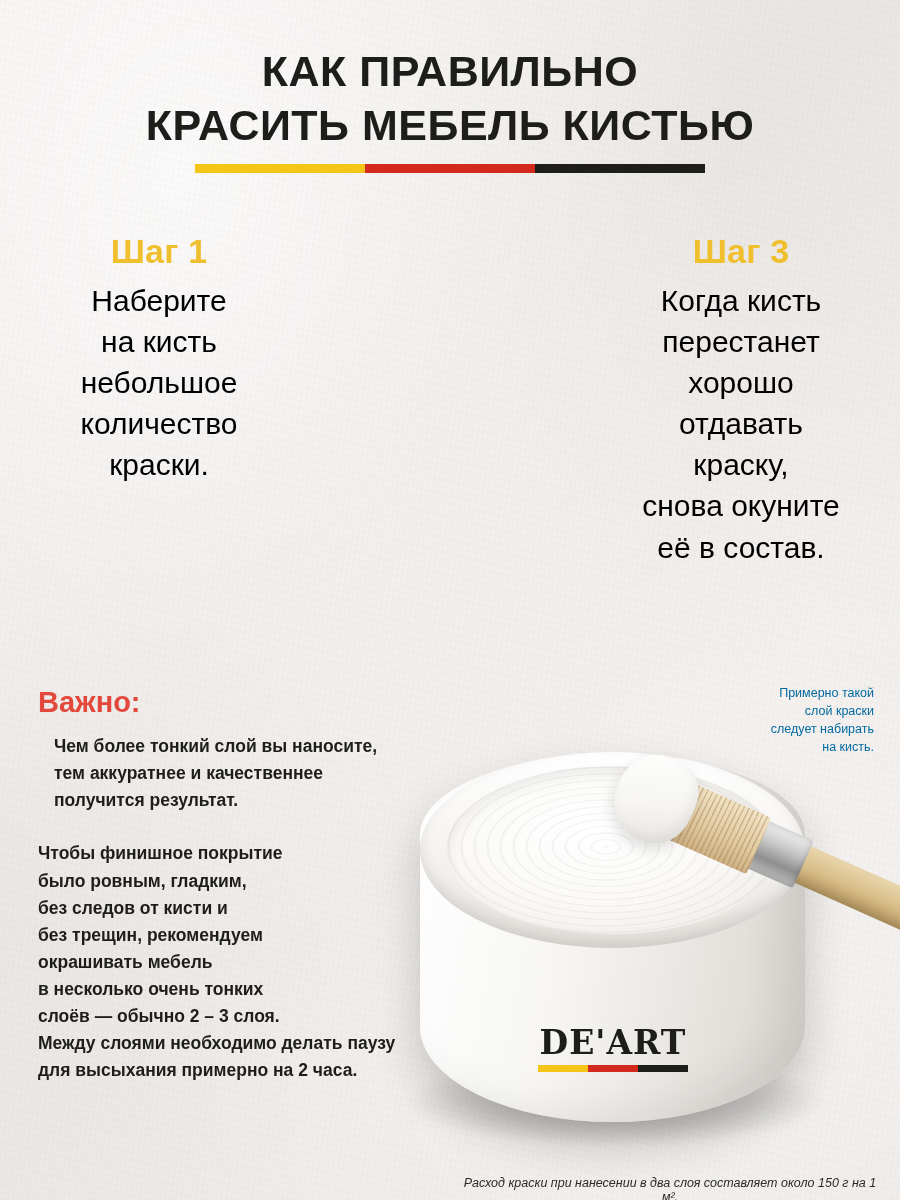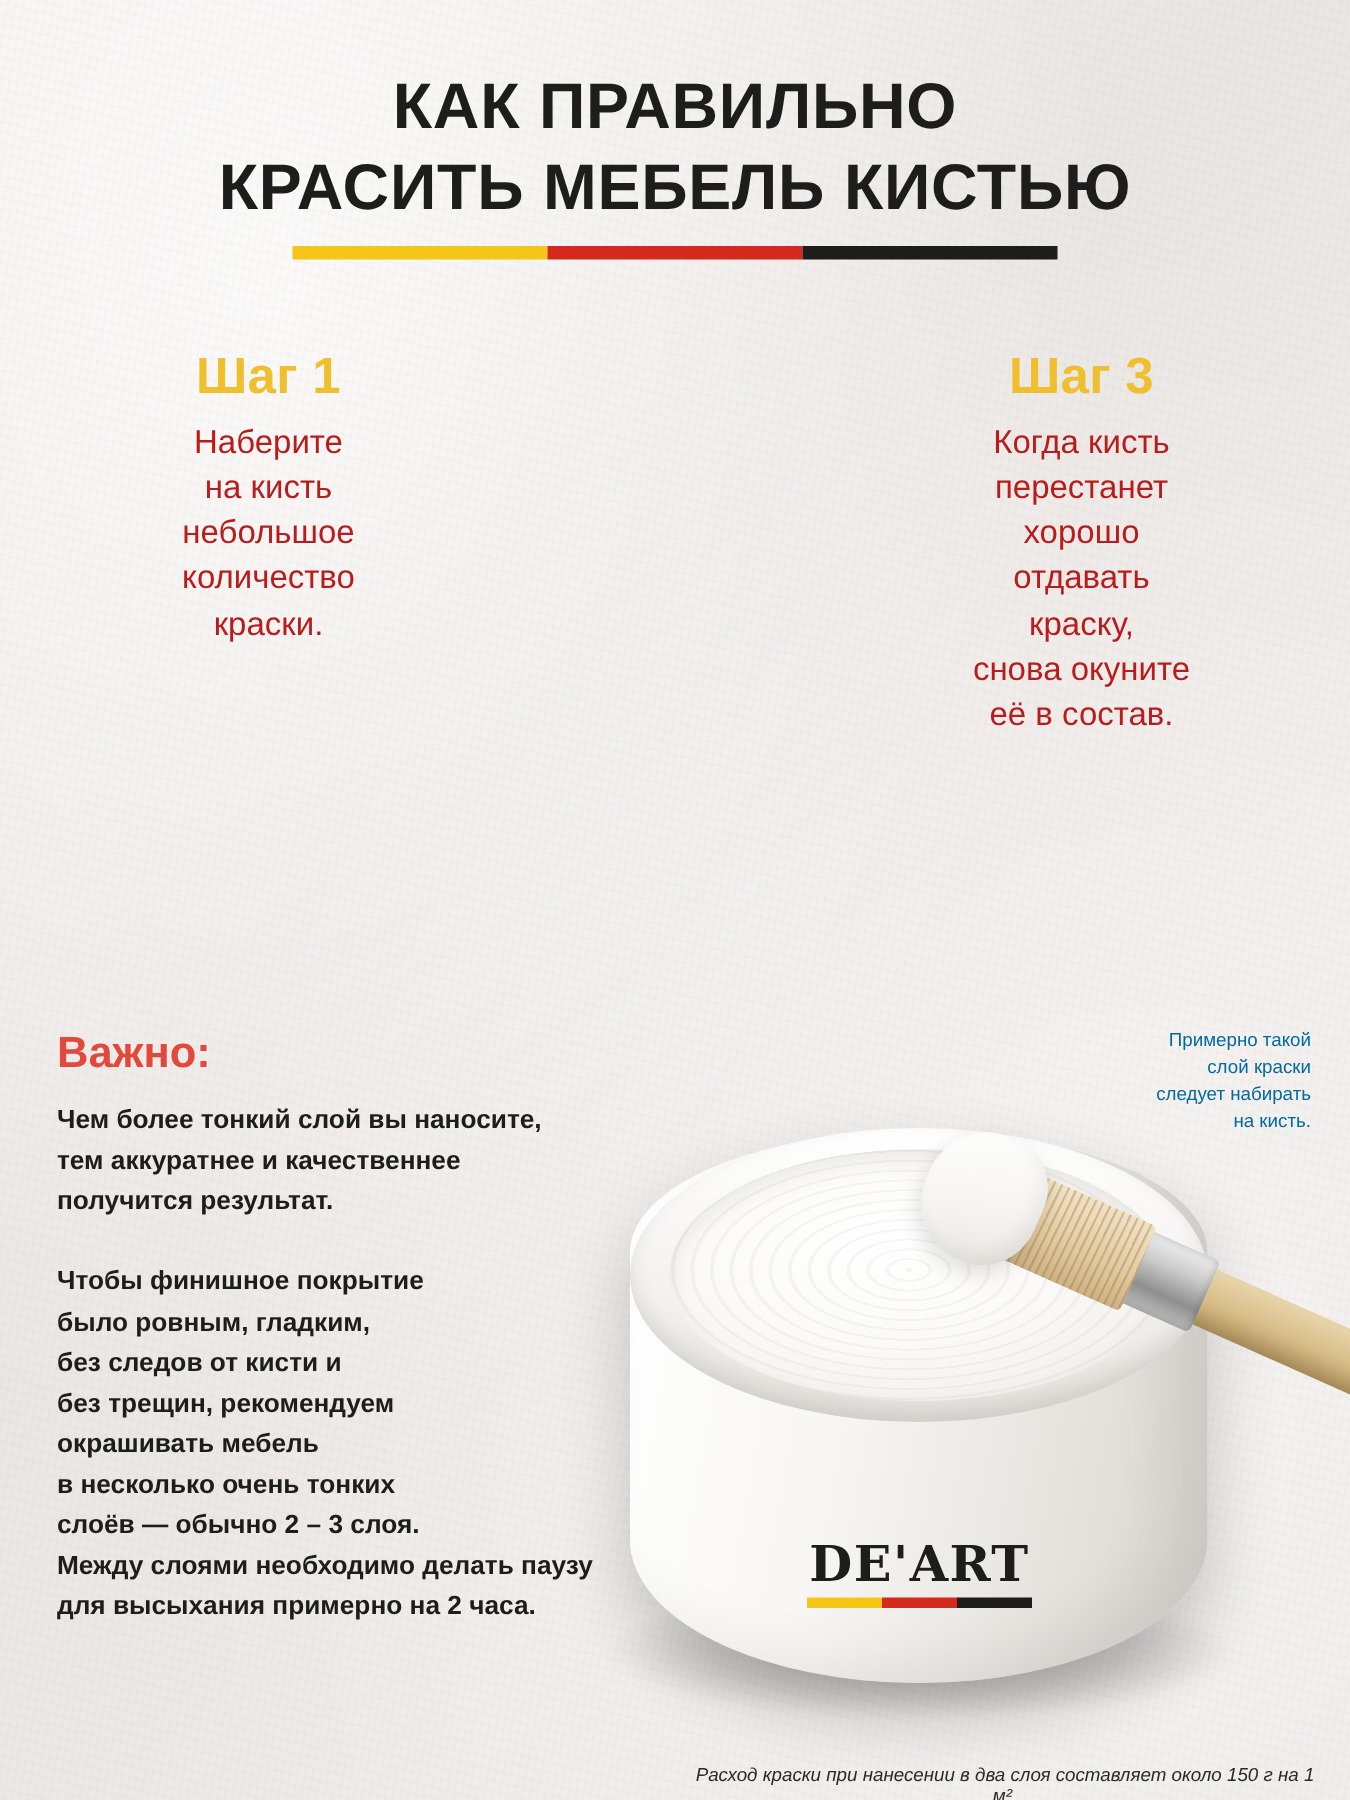--- a/index.html
+++ b/index.html
@@ -62,38 +62,38 @@
   .rule-black  { width: 33.33%; background: #1d1d1b; }
 
   
   .steps {
     position: absolute;
     top: 232px;
     left: 0;
     width: 900px;
     display: flex;
     justify-content: space-between;
-    padding: 0 36px;
+    padding: 0 16px;
     box-sizing: border-box;
   }
   .step {
     width: 286px;
     text-align: center;
   }
   .step-heading {
     font-weight: bold;
     font-size: 34px;
     color: #f0bf2e;
     margin-bottom: 9px;
     letter-spacing: 0.2px;
   }
   .step-body {
-    font-size: 22px;
+    font-size: 30px;
     line-height: 1.37;
-    color: #b91c1c;
+    color: #000000;
   }
 
   
   .important {
     position: absolute;
     left: 38px;
     top: 686px;
     width: 400px;
   }
   .important-title {
@@ -294,21 +294,21 @@
 хорошо
 отдавать
 краску,
 снова окуните
 её в состав.</div>
   </div>
 </div>
 
 <div class="important">
   <div class="important-title">Важно:</div>
-  <p class="important-p" style="white-space: pre-line;">Чем более тонкий слой вы наносите,
+  <p class="important-p" style="white-space: pre-line; margin-left: 16px;">Чем более тонкий слой вы наносите,
 тем аккуратнее и качественнее
 получится результат.</p>
   <p class="important-p last" style="white-space: pre-line;">Чтобы финишное покрытие
 было ровным, гладким,
 без следов от кисти и
 без трещин, рекомендуем
 окрашивать мебель
 в несколько очень тонких
 слоёв — обычно 2 – 3 слоя.
 Между слоями необходимо делать паузу

